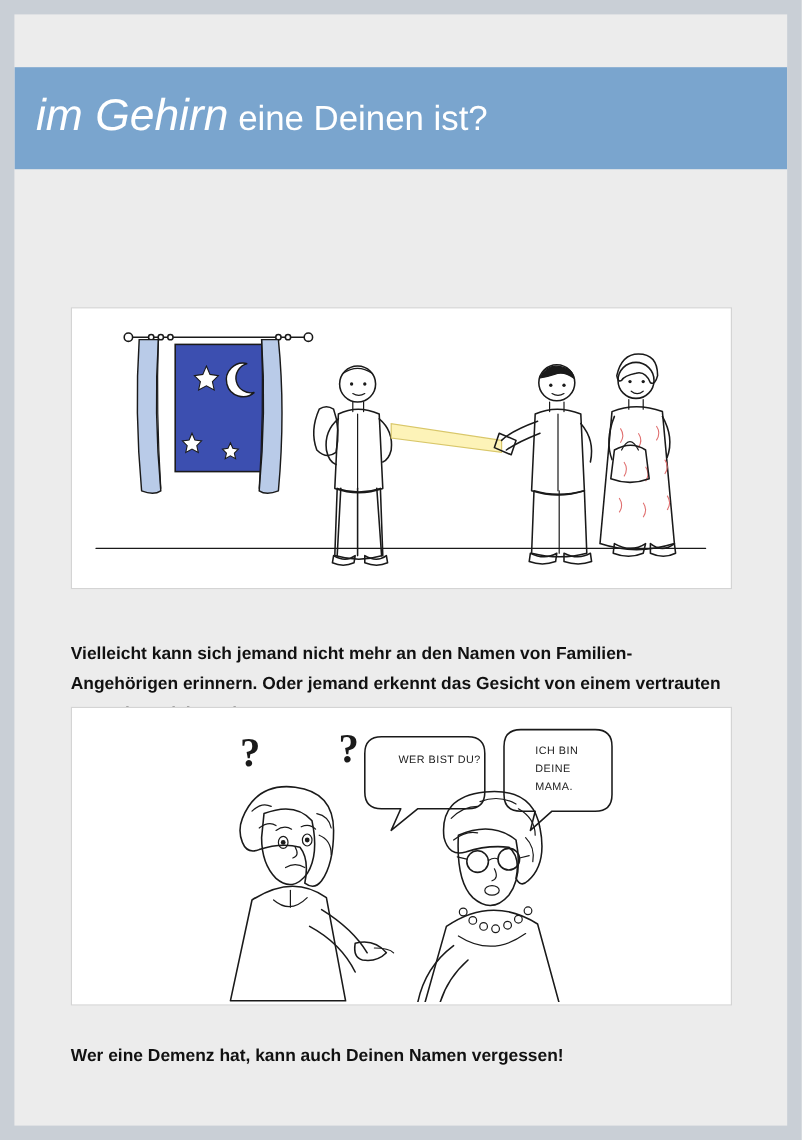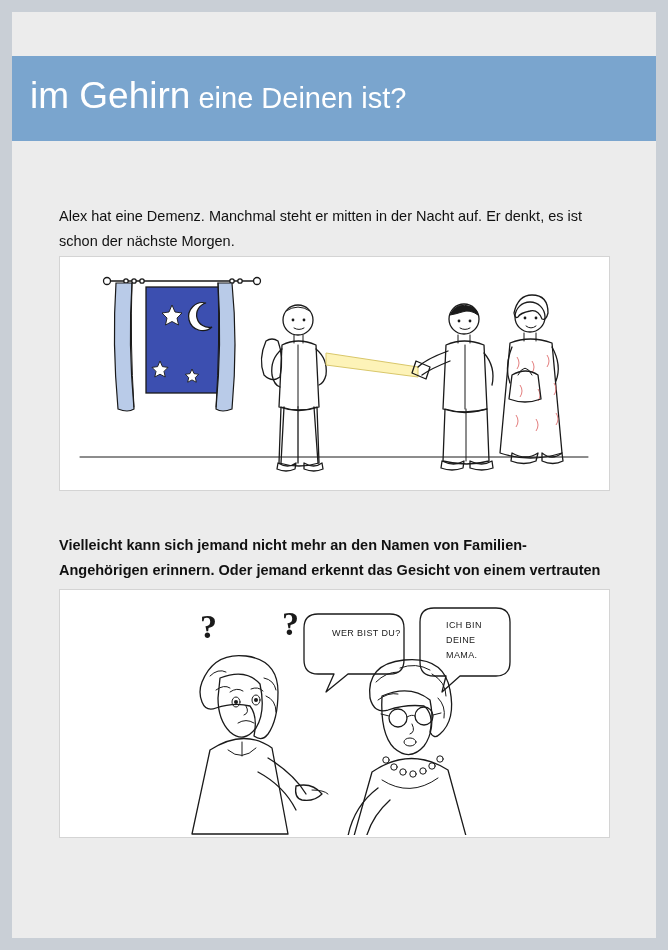--- a/index.html
+++ b/index.html
@@ -34,20 +34,21 @@
     position: absolute;
     left: 18px;
     top: 20px;
     color: #ffffff;
     font-size: 33px;
     line-height: 40px;
     white-space: nowrap;
   }
   .header-title .lead {
     font-size: 37px;
+    font-style: italic;
   }
   .header-title .rest {
     font-size: 29px;
   }
   .content {
     position: absolute;
     left: 0;
     top: 129px;
     width: 644px;
     height: 797px;
@@ -104,21 +105,20 @@
 <div class="page">
 
   <div class="header-band">
     <div class="header-title">
       <span class="lead">im Gehirn</span><span class="rest"> eine Deinen ist?</span>
     </div>
   </div>
 
   <div class="content">
 
-    <p class="para p1">Alex hat eine Demenz. Manchmal steht er mitten in der Nacht auf. Er denkt, es ist schon der nächste Morgen.</p>
 
     <div class="figure fig1">
       <svg width="547" height="231" viewBox="0 0 547 231">
 
         <g class="ink">
           <line x1="48" y1="24" x2="196" y2="24"></line>
           <circle cx="47" cy="24" r="3.5" fill="#ffffff"></circle>
           <circle cx="197" cy="24" r="3.5" fill="#ffffff"></circle>
           <circle cx="66" cy="24" r="2.2" fill="#ffffff"></circle>
           <circle cx="74" cy="24" r="2.2" fill="#ffffff"></circle>
@@ -310,15 +310,16 @@
 
           <path d="M312 182 q38 -26 76 -2 l18 66 l-112 0 z" fill="#de4b3f" class="ink"></path>
           <path d="M322 190 q28 18 56 -2" class="ink-thin"></path>
 
           <path d="M318 198 q-24 18 -30 48" class="ink"></path>
           <path d="M330 210 q-18 16 -24 38" class="ink"></path>
         </g>
       </svg>
     </div>
 
+    <p class="para p3 bold">Wer eine Demenz hat, kann auch Deinen Namen vergessen!</p>
 
   </div>
 </div>
 
 </body></html>

